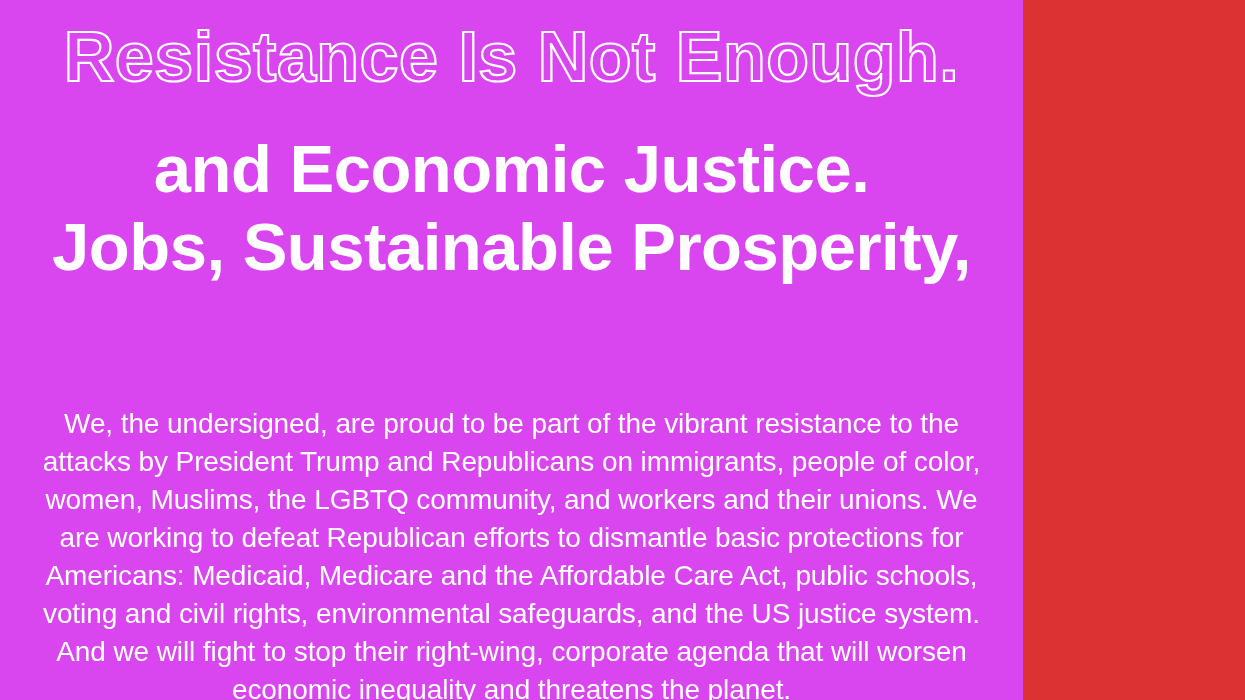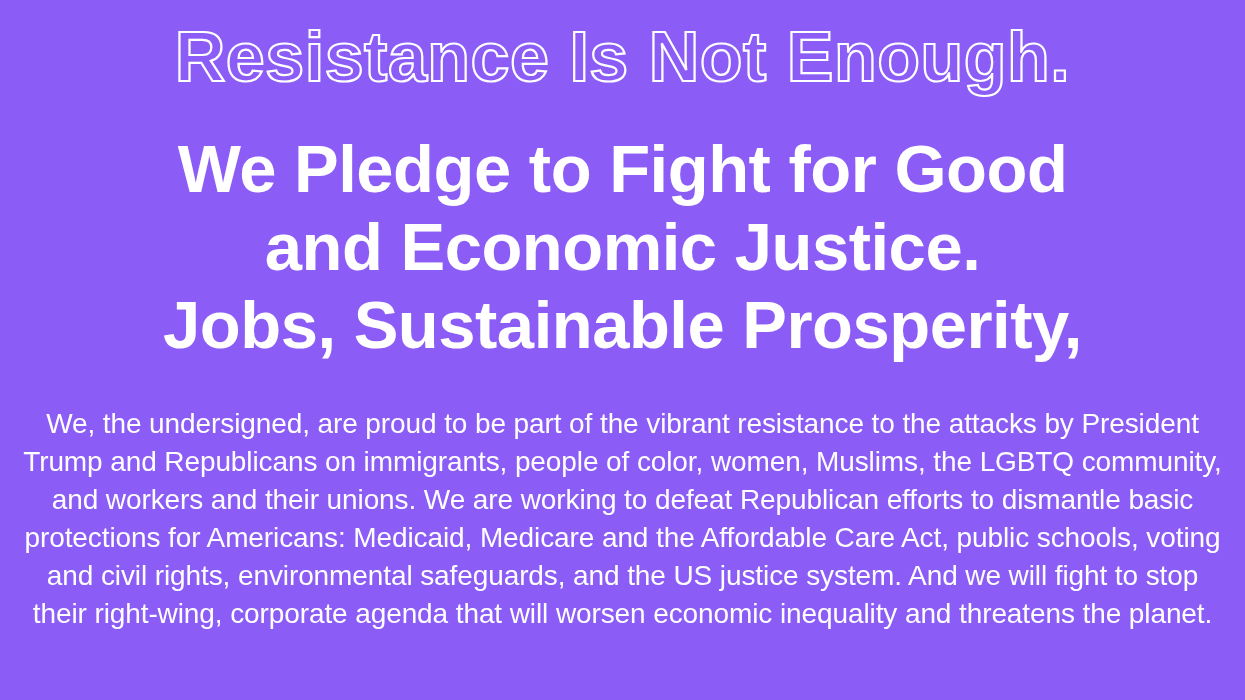--- a/index.html
+++ b/index.html
@@ -10,23 +10,23 @@
     width: 1245px;
     height: 700px;
     overflow: hidden;
     background: #DC3233;
     font-family: "Liberation Sans", sans-serif;
     -webkit-font-smoothing: antialiased;
   }
 
   .pledge-banner {
     position: relative;
-    width: 1245px;
+    width: 1023px;
     height: 700px;
-    background: #8b5cf6;
+    background: #d946ef;
     box-sizing: border-box;
     display: flex;
     flex-direction: column;
     align-items: center;
   }
 
   
   .eyebrow-headline {
     margin: 0;
     padding: 0;
@@ -84,20 +84,19 @@
   }
 </style>
 </head>
 <body>
 
 <div class="pledge-banner">
 
   <h1 class="eyebrow-headline">Resistance Is Not Enough.</h1>
 
   <h2 class="main-heading">
-    <span class="heading-line">We Pledge to Fight for Good</span>
     <span class="heading-line">and Economic Justice.</span>
     <span class="heading-line">Jobs, Sustainable Prosperity,</span>
   </h2>
 
   <p class="pledge-body">We, the undersigned, are proud to be part of the vibrant resistance to the attacks by President Trump and Republicans on immigrants, people of color, women, Muslims, the LGBTQ community, and workers and their unions. We are working to defeat Republican efforts to dismantle basic protections for Americans: Medicaid, Medicare and the Affordable Care Act, public schools, voting and civil rights, environmental safeguards, and the US justice system. And we will fight to stop their right-wing, corporate agenda that will worsen economic inequality and threatens the planet.</p>
 
 </div>
 
 </body></html>

